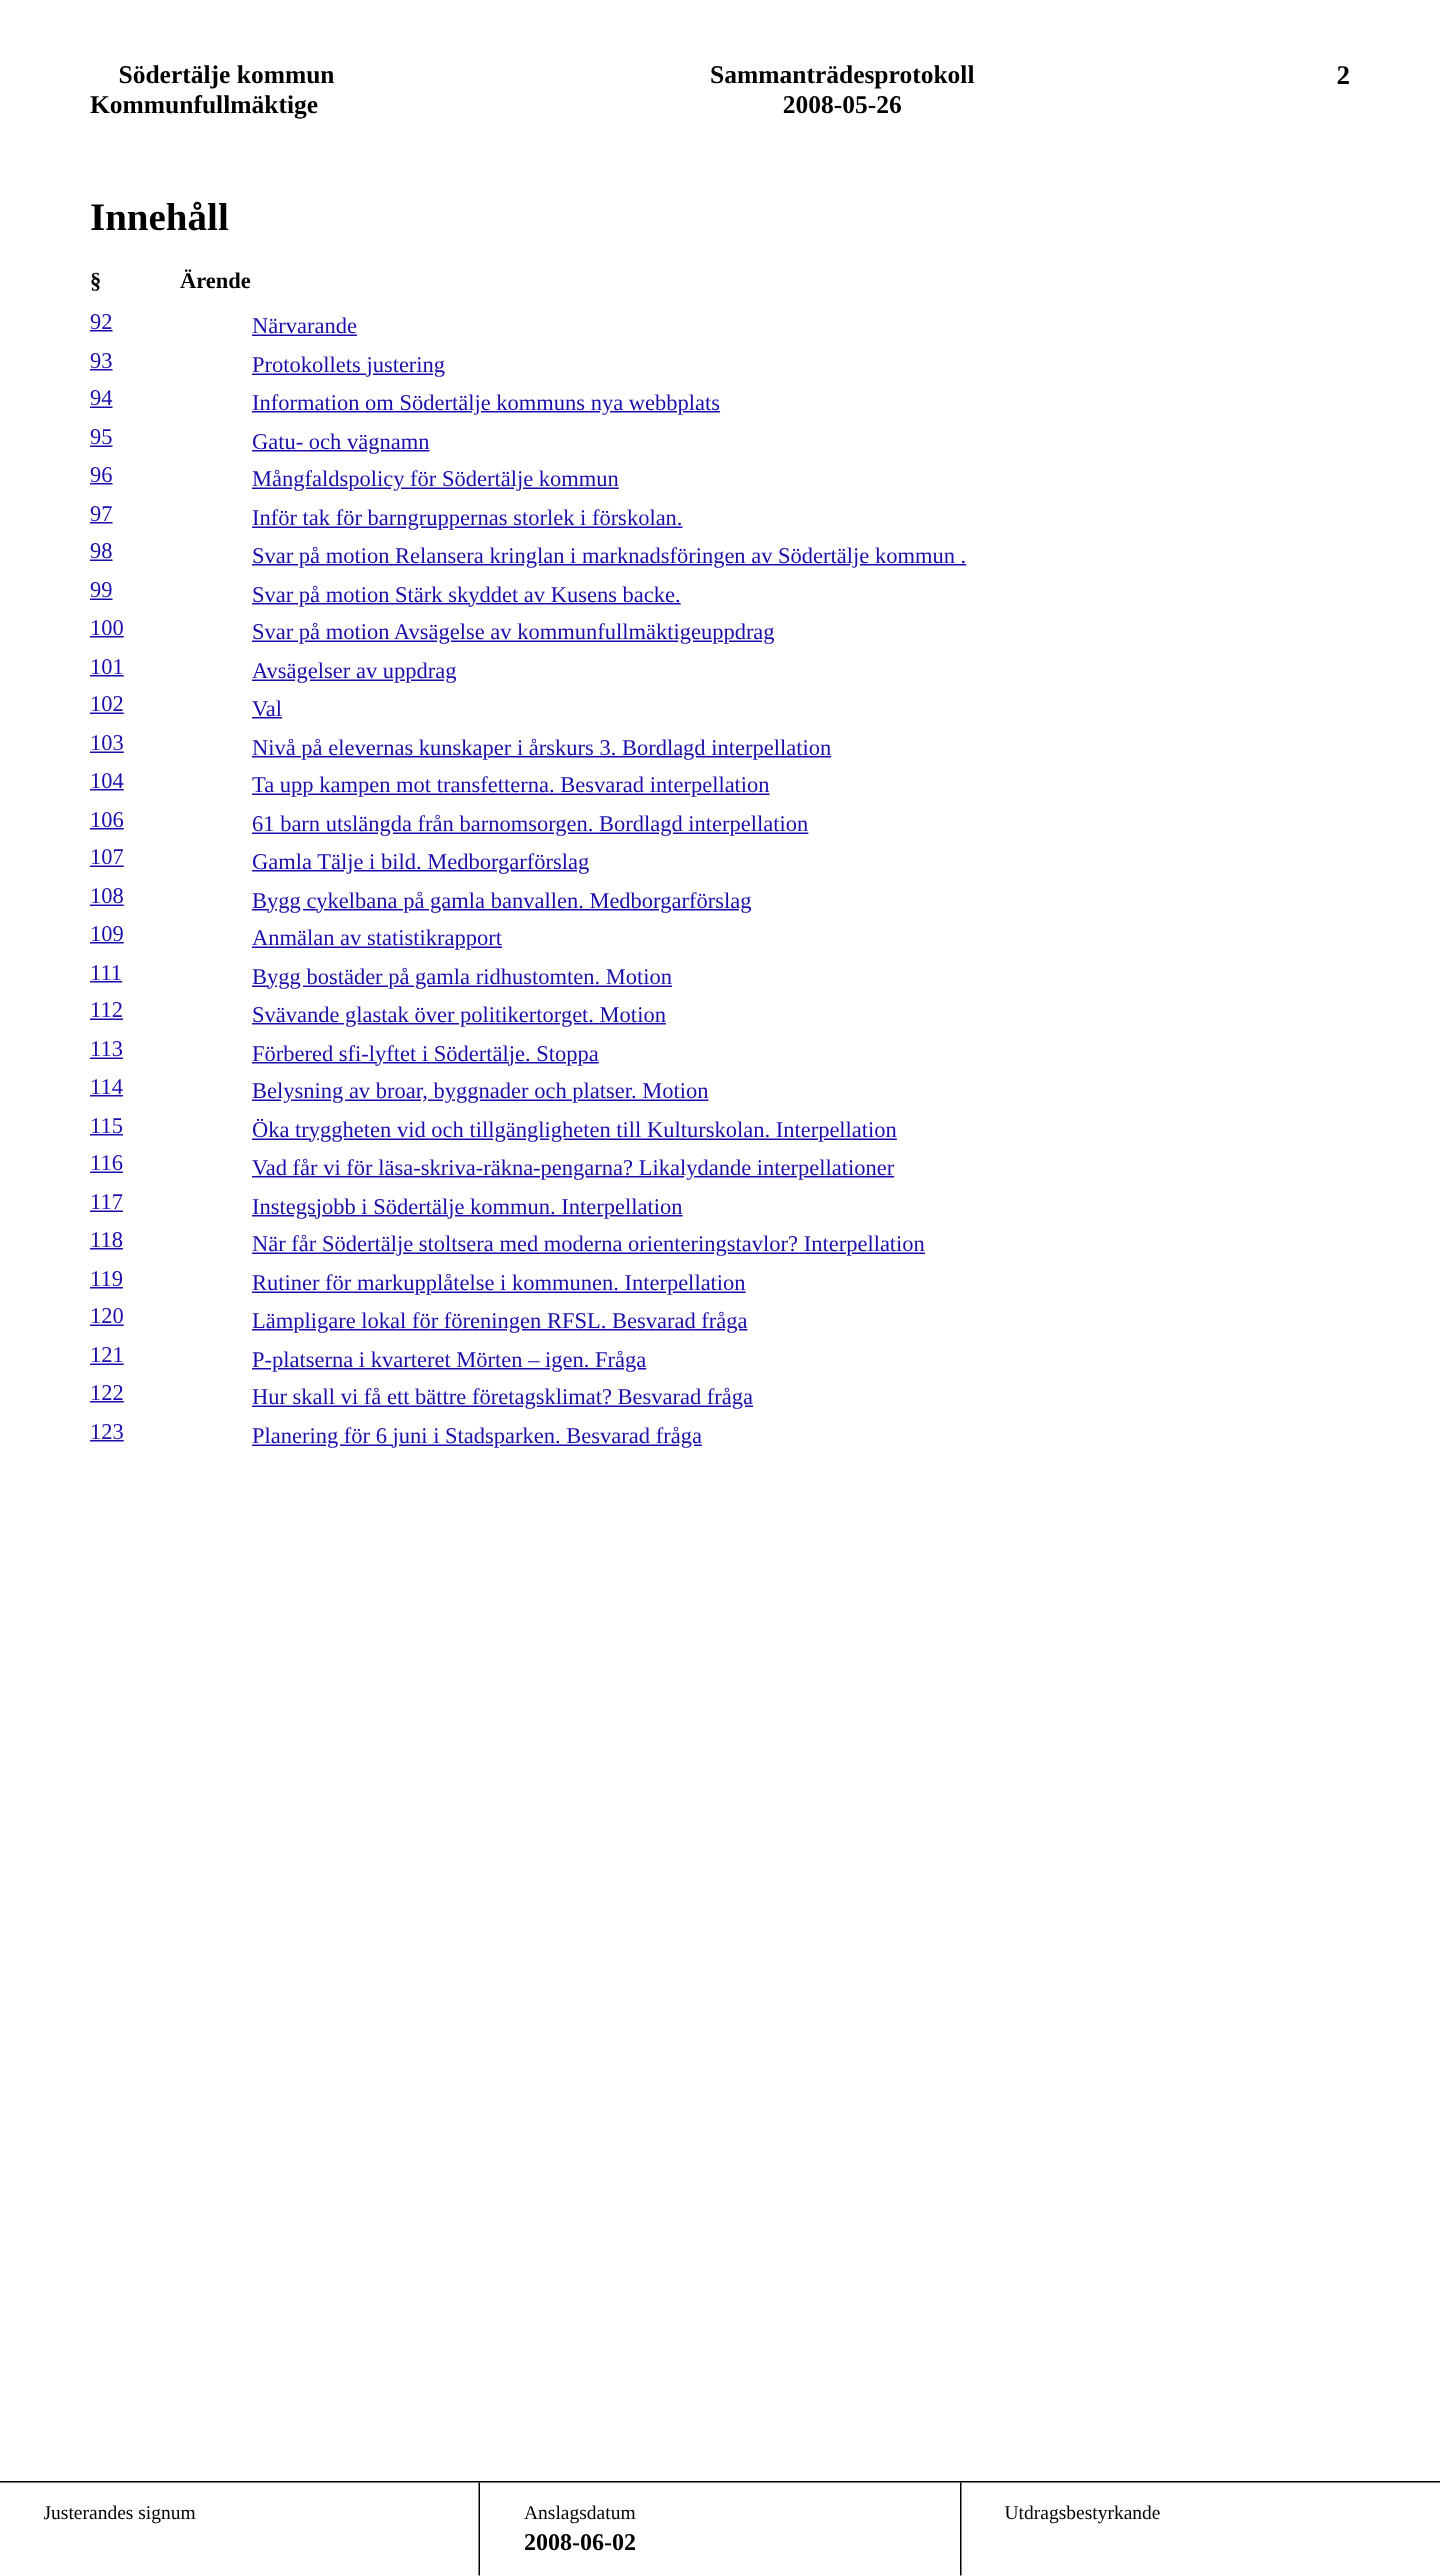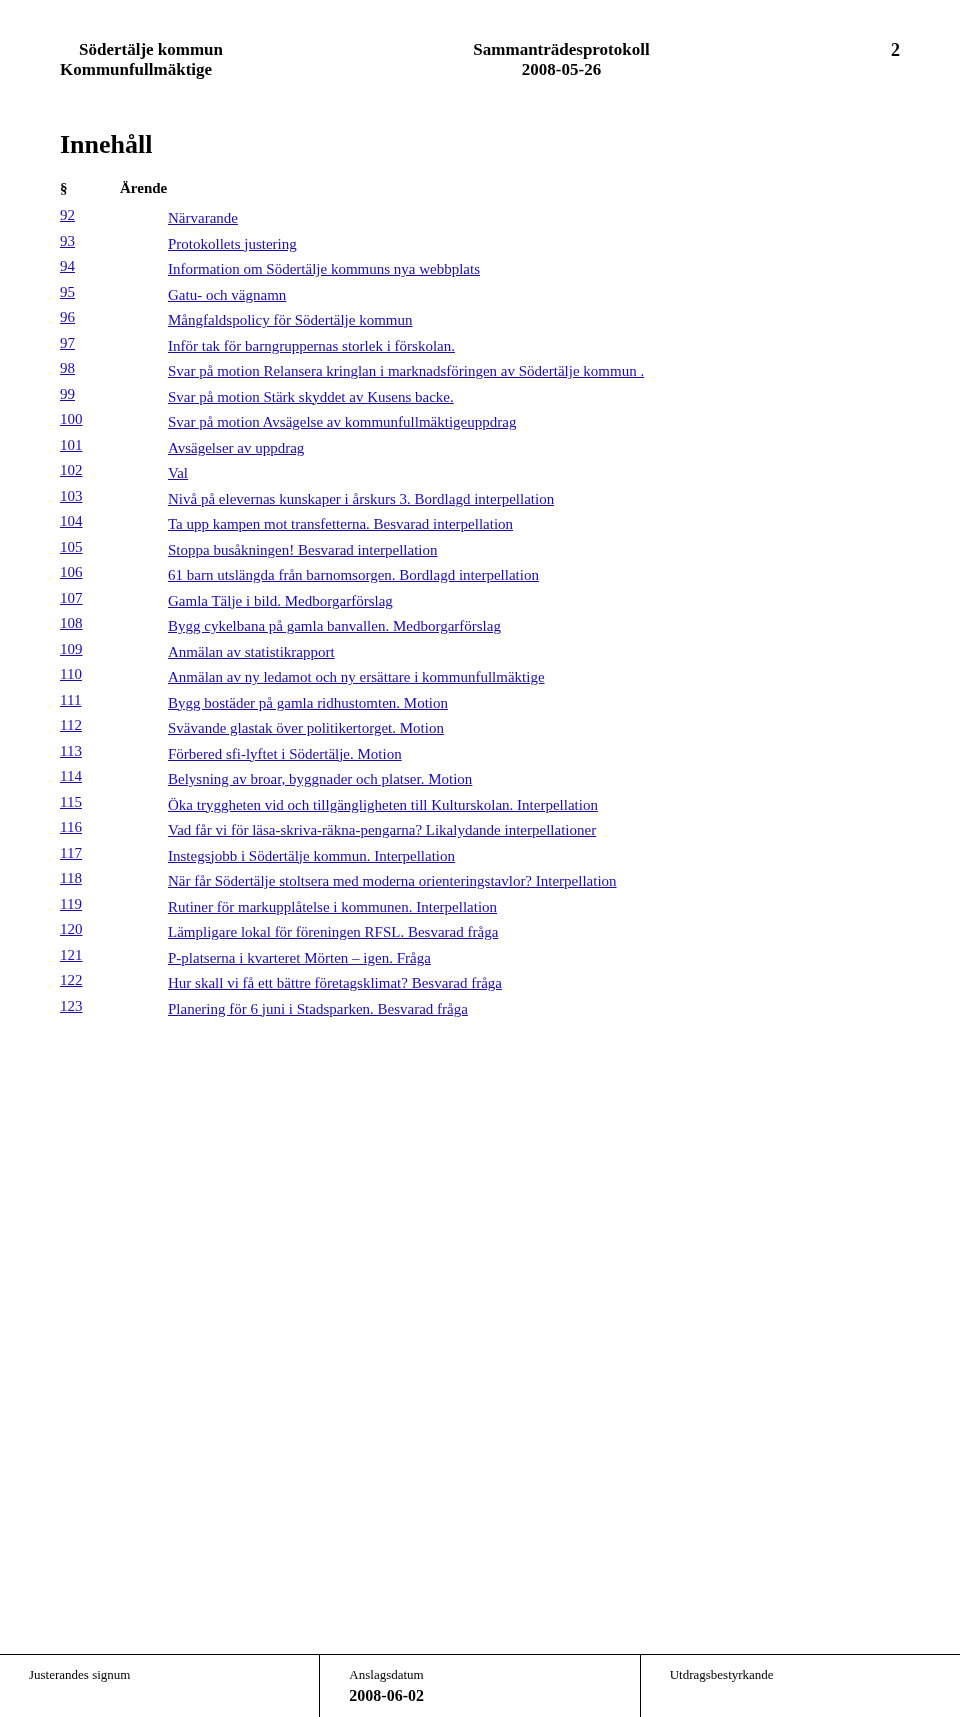--- a/index.html
+++ b/index.html
@@ -220,54 +220,46 @@
       </div>
       <div class="toc-row">
         <span class="toc-num">103</span>
         <span class="toc-item">Nivå på elevernas kunskaper i årskurs 3. Bordlagd interpellation</span>
       </div>
       <div class="toc-row">
         <span class="toc-num">104</span>
         <span class="toc-item">Ta upp kampen mot transfetterna. Besvarad interpellation</span>
       </div>
       <div class="toc-row">
-        <span class="toc-num">105</span>
-        <span class="toc-item">Stoppa busåkningen! Besvarad interpellation</span>
-      </div>
-      <div class="toc-row">
         <span class="toc-num">106</span>
         <span class="toc-item">61 barn utslängda från barnomsorgen. Bordlagd interpellation</span>
       </div>
       <div class="toc-row">
         <span class="toc-num">107</span>
         <span class="toc-item">Gamla Tälje i bild. Medborgarförslag</span>
       </div>
       <div class="toc-row">
         <span class="toc-num">108</span>
         <span class="toc-item">Bygg cykelbana på gamla banvallen. Medborgarförslag</span>
       </div>
       <div class="toc-row">
         <span class="toc-num">109</span>
         <span class="toc-item">Anmälan av statistikrapport</span>
       </div>
       <div class="toc-row">
-        <span class="toc-num">110</span>
-        <span class="toc-item">Anmälan av ny ledamot och ny ersättare i kommunfullmäktige</span>
-      </div>
-      <div class="toc-row">
         <span class="toc-num">111</span>
         <span class="toc-item">Bygg bostäder på gamla ridhustomten. Motion</span>
       </div>
       <div class="toc-row">
         <span class="toc-num">112</span>
         <span class="toc-item">Svävande glastak över politikertorget. Motion</span>
       </div>
       <div class="toc-row">
         <span class="toc-num">113</span>
-        <span class="toc-item">Förbered sfi-lyftet i Södertälje. Motion</span>
+        <span class="toc-item">Förbered sfi-lyftet i Södertälje. Stoppa</span>
       </div>
       <div class="toc-row">
         <span class="toc-num">114</span>
         <span class="toc-item">Belysning av broar, byggnader och platser. Motion</span>
       </div>
       <div class="toc-row">
         <span class="toc-num">115</span>
         <span class="toc-item">Öka tryggheten vid och tillgängligheten till Kulturskolan. Interpellation</span>
       </div>
       <div class="toc-row">

